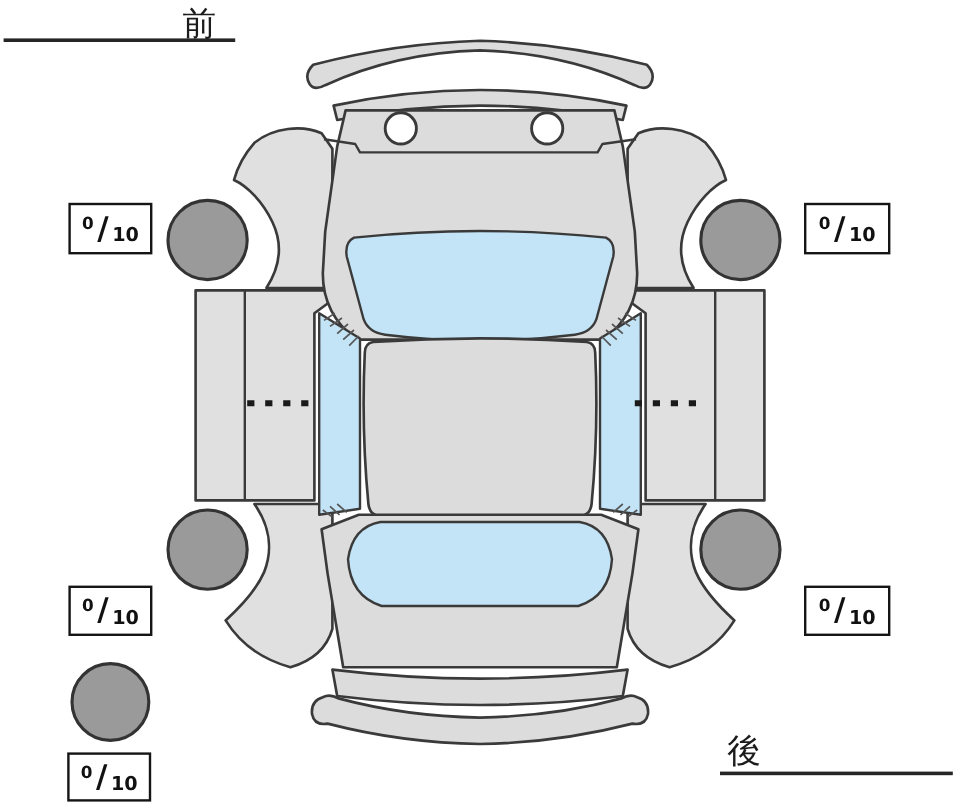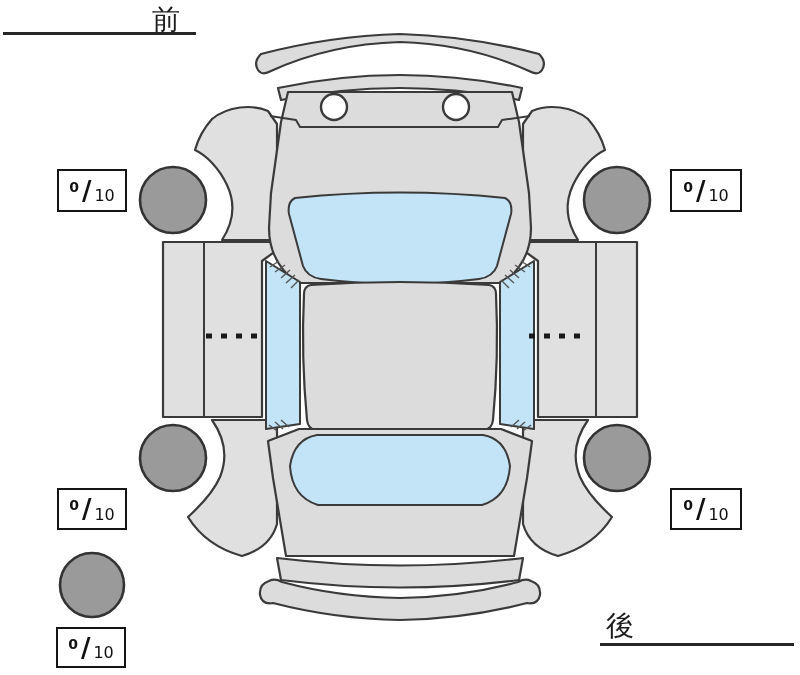--- a/index.html
+++ b/index.html
@@ -18,21 +18,21 @@
     position:absolute;background:#ffffff;border:2px solid #151515;
     display:flex;align-items:center;justify-content:center;gap:3px;box-sizing:border-box;
   }
   .box-fl{left:57px;top:169px;width:70px;height:43px;}
   .box-fr{left:670px;top:169px;width:72px;height:43px;}
   .box-rl{left:57px;top:488px;width:70px;height:42px;}
   .box-rr{left:670px;top:488px;width:72px;height:42px;}
   .box-sp{left:56px;top:627px;width:70px;height:41px;}
   .score-value{font-size:14px;font-weight:700;transform:translateY(-4px);}
   .score-slash{font-size:26px;font-weight:600;line-height:1;transform:translateY(0px);}
-  .score-max{font-size:16px;font-weight:400;transform:translateY(5px);}
+  .score-max{font-size:16px;font-weight:700;transform:translateY(5px);}
   
   .body-fill{fill:var(--body,#dcdcdc);stroke:var(--outline,#3a3a3a);stroke-width:2.2;stroke-linejoin:round;}
   .panel-fill{fill:var(--panel,#e0e0e0);stroke:var(--outline,#3a3a3a);stroke-width:2.2;stroke-linejoin:round;}
   .glass{fill:var(--glass,#c2e4f6);stroke:var(--outline,#3a3a3a);stroke-width:2;stroke-linejoin:round;}
   .tire{fill:var(--tire,#9a9a9a);stroke:#333333;stroke-width:2.6;}
   .lamp{fill:#ffffff;stroke:var(--outline,#3a3a3a);stroke-width:2.4;}
   .line{fill:none;stroke:var(--outline,#3a3a3a);stroke-width:2;stroke-linejoin:round;}
   .dash{fill:none;stroke:#1a1a1a;stroke-width:5;stroke-dasharray:6 9;}
   .hatch{fill:none;stroke:#555;stroke-width:1.4;}
 </style>

